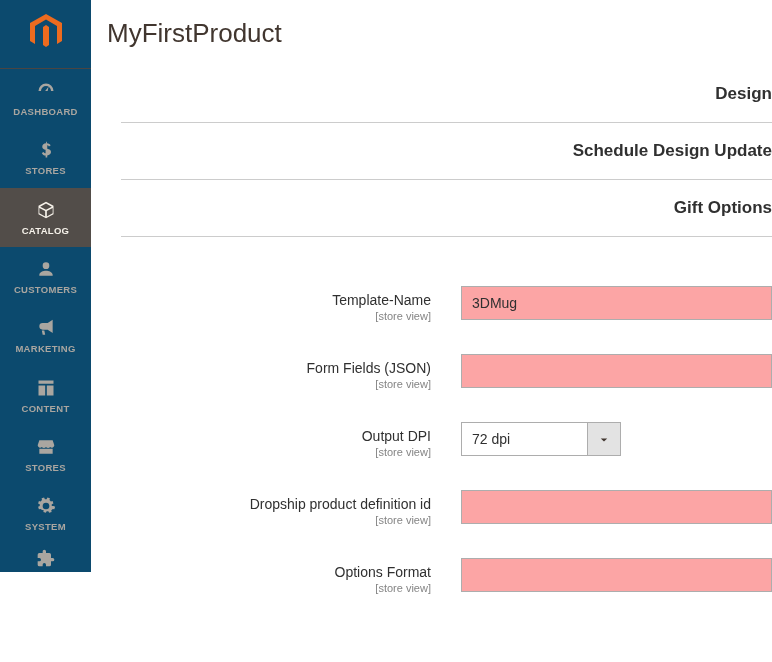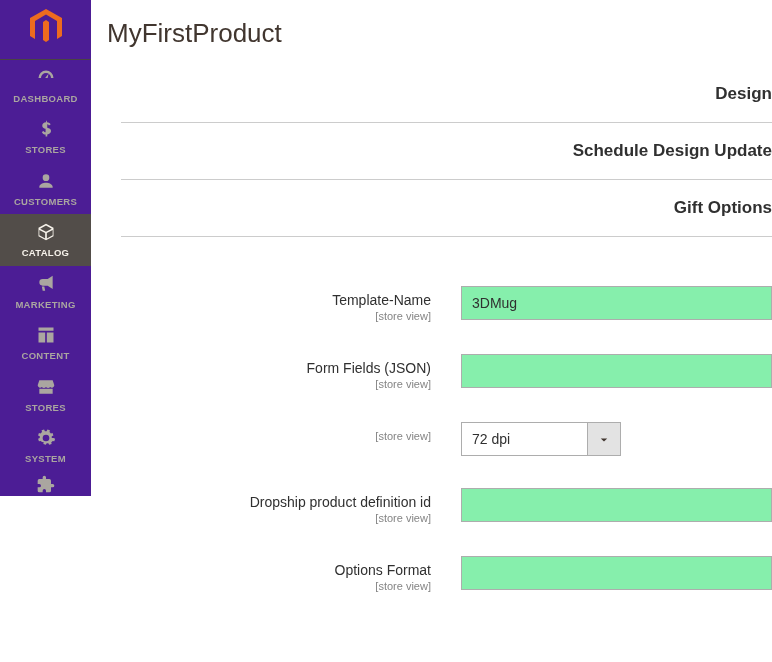--- a/index.html
+++ b/index.html
@@ -2,22 +2,22 @@
 <html><head>
 <meta charset="utf-8">
 <style>
 * { margin: 0; padding: 0; box-sizing: border-box; }
 body { font-family: 'Helvetica Neue', Helvetica, Arial, sans-serif; background: #fff; overflow: hidden; width: 772px; height: 662px; position: relative; }
 
 .sidebar {
   position: absolute;
   left: 0; top: 0;
   width: 91px;
-  height: 496px;
-  background: #4c1d95;
+  height: 572px;
+  background: #0c4a6e;
   display: flex;
   flex-direction: column;
 }
 .logo-wrap {
   height: 72px;
   display: flex;
   align-items: center;
   justify-content: center;
   border-bottom: 1px solid #4a4542;
 }
@@ -83,21 +83,21 @@
 .field-control-col { flex: 1; }
 
 .text-input {
   width: 100%;
   min-width: 310px;
   height: 34px;
   border: 1px solid #adadad;
   padding: 0 10px;
   font-size: 14px;
   color: #303030;
-  background: #86efac;
+  background: #fca5a5;
 }
 
 .select-wrap {
   display: flex;
   width: 160px;
   height: 34px;
 }
 .select-display {
   flex: 1;
   border: 1px solid #adadad;
@@ -143,36 +143,36 @@
 
   <div class="nav-item">
     <span class="icon">
       <svg viewBox="0 0 24 24">
           <path d="M12 2v2c-2.5 0-4.5 1.5-4.5 4 0 2.2 1.8 3.3 4 3.8v4.2c-1 0-2-.6-2.3-1.5l-2.2 1c.7 2 2.5 3 4.5 3.2V21h2v-2.3c2.7-.3 4.5-2 4.5-4.2 0-2.4-1.9-3.5-4.5-4V6.3c.9.1 1.6.6 2 1.4l2-1C17 5 15.3 4.2 13 4V2h-1z"></path>
         </svg>
     </span>
     <span class="label">STORES</span>
   </div>
 
+  <div class="nav-item active">
+    <span class="icon">
+      <svg viewBox="0 0 24 24">
+          <path d="M12 2l9 5v10l-9 5-9-5V7l9-5zm0 2.3L5 8l7 3.8L19 8l-7-3.7zM4 9.5v6.3l7 3.9v-6.4L4 9.5zm16 0l-7 3.8v6.4l7-3.9V9.5z"></path>
+        </svg>
+    </span>
+    <span class="label">CATALOG</span>
+  </div>
+
   <div class="nav-item">
     <span class="icon">
       <svg viewBox="0 0 24 24">
           <path d="M12 12a4 4 0 1 0 0-8 4 4 0 0 0 0 8zm0 2c-3.3 0-8 1.7-8 5v1h16v-1c0-3.3-4.7-5-8-5z"></path>
         </svg>
     </span>
     <span class="label">CUSTOMERS</span>
-  </div>
-
-  <div class="nav-item active">
-    <span class="icon">
-      <svg viewBox="0 0 24 24">
-          <path d="M12 2l9 5v10l-9 5-9-5V7l9-5zm0 2.3L5 8l7 3.8L19 8l-7-3.7zM4 9.5v6.3l7 3.9v-6.4L4 9.5zm16 0l-7 3.8v6.4l7-3.9V9.5z"></path>
-        </svg>
-    </span>
-    <span class="label">CATALOG</span>
   </div>
 
   <div class="nav-item">
     <span class="icon">
       <svg viewBox="0 0 24 24">
           <path d="M20 4v14l-6-4H8a4 4 0 0 1 0-8h6l6-4zM7 15l1 5h3l-1-5H7z"></path>
         </svg>
     </span>
     <span class="label">MARKETING</span>
   </div>
@@ -239,20 +239,21 @@
           <div class="field-label">Form Fields (JSON)</div>
           <div class="field-scope">[store view]</div>
         </div>
         <div class="field-control-col">
           <input class="text-input" type="text" value="" style="">
         </div>
       </div>
 
       <div class="field-row">
         <div class="field-label-col">
+          <div class="field-label">Output DPI</div>
           <div class="field-scope">[store view]</div>
         </div>
         <div class="field-control-col">
           <div class="select-wrap">
             <div class="select-display">72 dpi</div>
             <div class="select-btn">
               <span>
                 <svg viewBox="0 0 10 10">
                     <path d="M1 3 L5 7 L9 3 Z"></path>
                   </svg>

